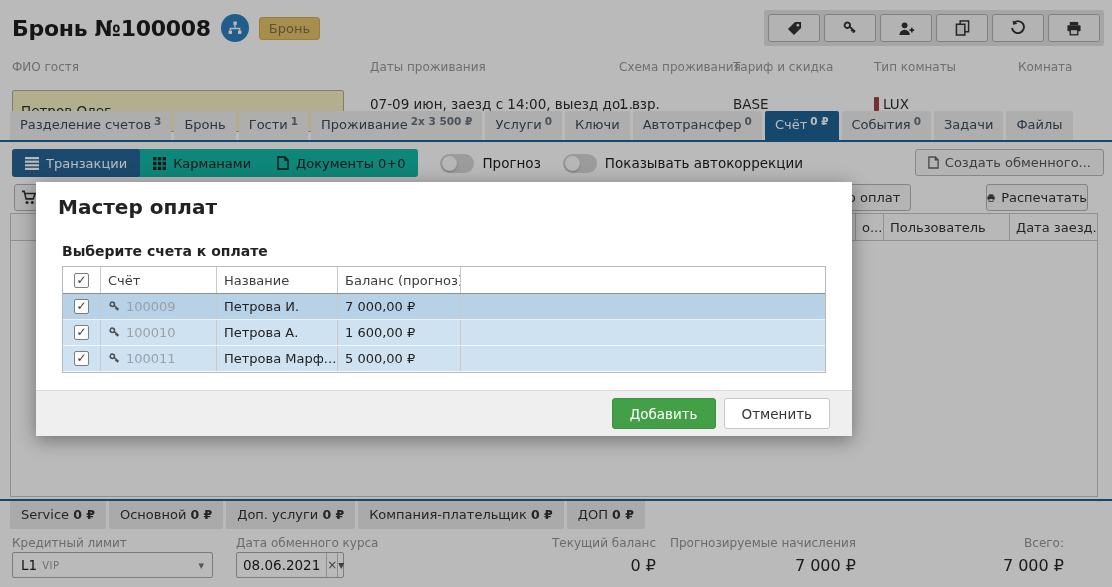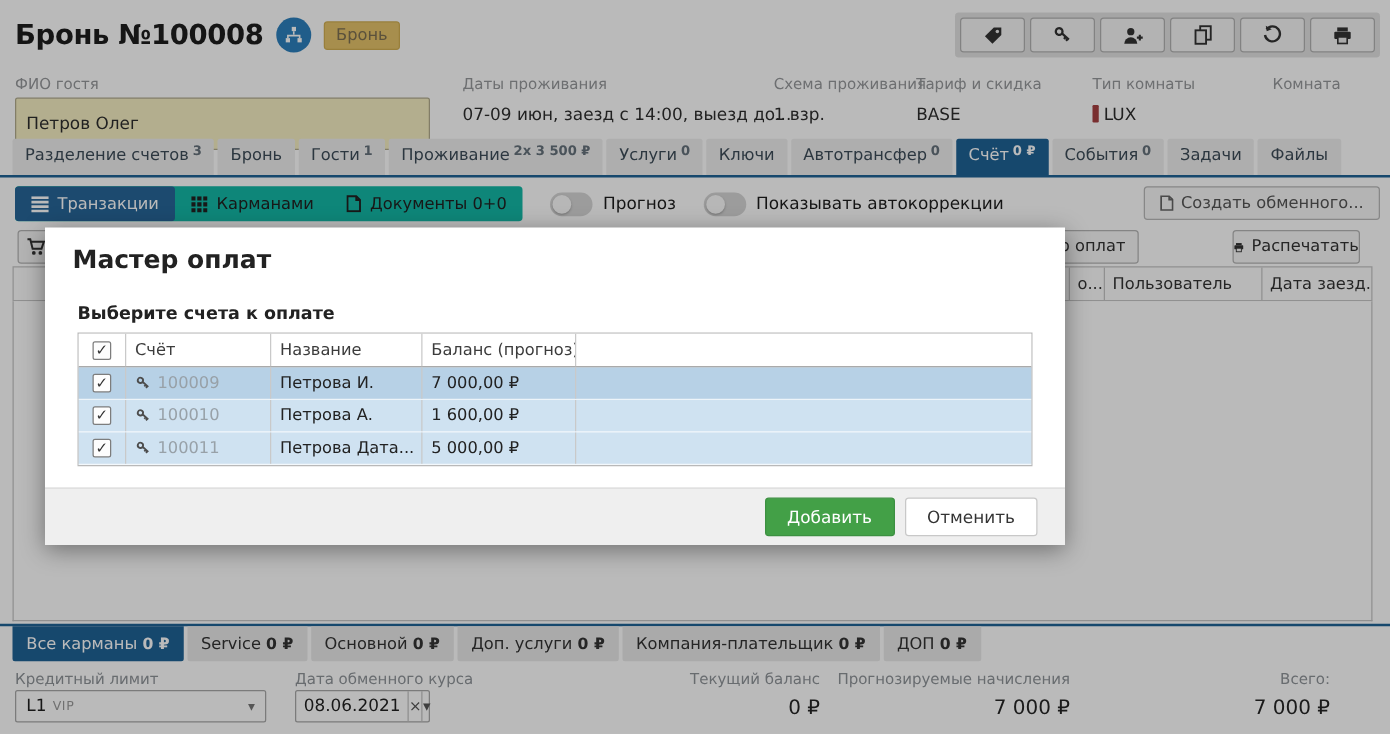--- a/index.html
+++ b/index.html
@@ -12,21 +12,21 @@
   .hdr-title { font-size:22px; font-weight:bold; color:#1d1d1d; letter-spacing:-.3px; }
   .hier-badge { width:28px; height:28px; border-radius:50%; background:#2d80bd; margin-left:10px; display:flex; align-items:center; justify-content:center; }
   .status-badge { margin-left:10px; background:#e5c36a; border:1px solid #d2af52; color:#7d7052; font-size:13px; padding:3px 9px; border-radius:3px; }
   .hdr-spacer { flex:1; }
   .hdr-tools { display:flex; gap:4px; background:#e3e3e3; padding:4px; border-radius:3px; }
   .tool-btn { width:52px; height:28px; background:#f6f6f6; border:1px solid #b3b3b3; border-radius:3px; display:flex; align-items:center; justify-content:center; color:#333; }
 
   
   .info { position:absolute; top:56px; left:0; right:0; height:54px; font-size:13px; }
   .fld { position:absolute; top:4px; }
-  .fld .lbl { font-size:12px; color:#96989b; margin-bottom:4px; white-space:nowrap; }
+  .fld .lbl { font-size:12px; color:#96989b; margin-bottom:16px; white-space:nowrap; }
   .fld .val { font-size:13.5px; color:#2e2e2e; white-space:nowrap; }
   .guest-input { width:332px; height:42px; background:#f6efc3; border:1px solid #b2ac8e; border-radius:2px; font-size:13.5px; color:#2e2e2e; padding:0 8px; font-family:inherit; }
   .room-bar { display:inline-block; width:5px; height:14px; background:#a63f41; margin-right:4px; vertical-align:-2px; border-radius:1px; }
 
   
   .tabbar { position:absolute; top:111px; left:0; right:0; height:31px; border-bottom:2px solid #1f6396; display:flex; gap:3px; padding-left:10px; align-items:flex-end; }
   .tab { height:29px; padding:6px 10px 0; background:#efefef; color:#3d4c58; font-size:13px; border-radius:2px 2px 0 0; white-space:nowrap; cursor:default; }
   .tab .cnt { font-size:10.5px; font-weight:bold; color:#66727c; position:relative; top:-4px; margin-left:3px; }
   .tab.active { background:#1f6396; color:#fff; }
   .tab.active .cnt { color:#fff; }
@@ -277,21 +277,20 @@
   </div>
   <div class="bg-thead">
     <div class="bg-th sp"></div>
     <div class="bg-th" style="width:28px;">о...</div>
     <div class="bg-th" style="width:126px;">Пользователь</div>
     <div class="bg-th" style="width:88px;">Дата заезд...</div>
   </div>
   <div class="bg-tbody"></div>
 
   <div class="pocketbar">
-    <div class="pocket active"><span>Все карманы</span> <b>0 ₽</b></div>
     <div class="pocket"><span>Service</span> <b>0 ₽</b></div>
     <div class="pocket"><span>Основной</span> <b>0 ₽</b></div>
     <div class="pocket"><span>Доп. услуги</span> <b>0 ₽</b></div>
     <div class="pocket"><span>Компания-плательщик</span> <b>0 ₽</b></div>
     <div class="pocket"><span>ДОП</span> <b>0 ₽</b></div>
   </div>
 
   <div class="foot">
     <div class="f-lbl" style="left:12px;">Кредитный лимит</div>
     <div class="f-ctl credit-ctl">
@@ -378,21 +377,21 @@
           </div>
         <div class="m-cell c1">
           <svg width="13" height="13" viewBox="0 0 16 16">
               <g transform="rotate(18 8 8)">
                 <circle cx="4.6" cy="6.2" r="2.6" fill="none" stroke="#4d4d4d" stroke-width="1.8"></circle>
                 <path d="M7 6.9 L14 10 M11 8.6 l-.9 2 M13 9.5 l-.9 2" stroke="#4d4d4d" stroke-width="1.8" fill="none"></path>
               </g>
             </svg>
           <span class="acct">100011</span>
         </div>
-        <div class="m-cell c2">Петрова Дата...</div>
+        <div class="m-cell c2">Петрова Марф...</div>
         <div class="m-cell c3">5 000,00 ₽</div>
         <div class="m-cell c4"></div>
       </div>
     </div>
 
     <div class="m-foot">
       <button class="btn btn-add">Добавить</button>
       <button class="btn btn-cancel">Отменить</button>
     </div>
   </div>

